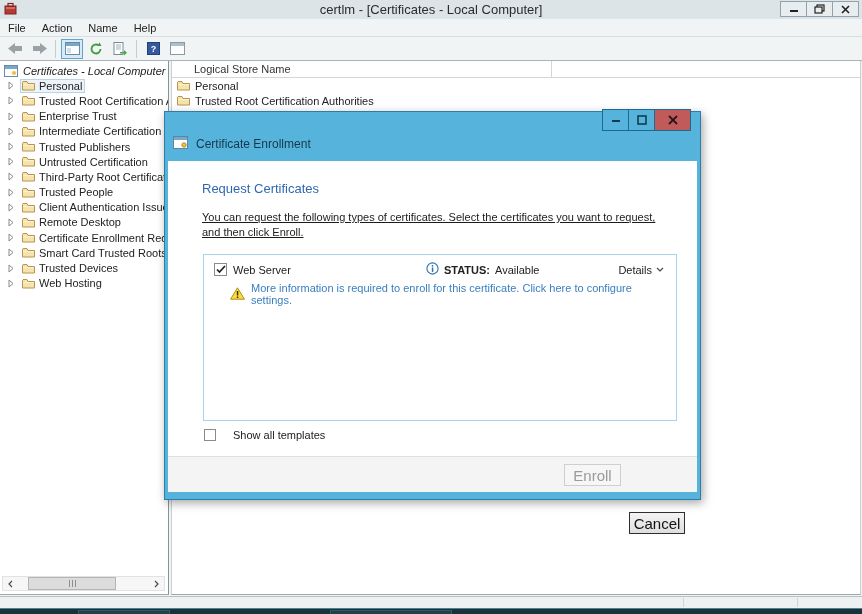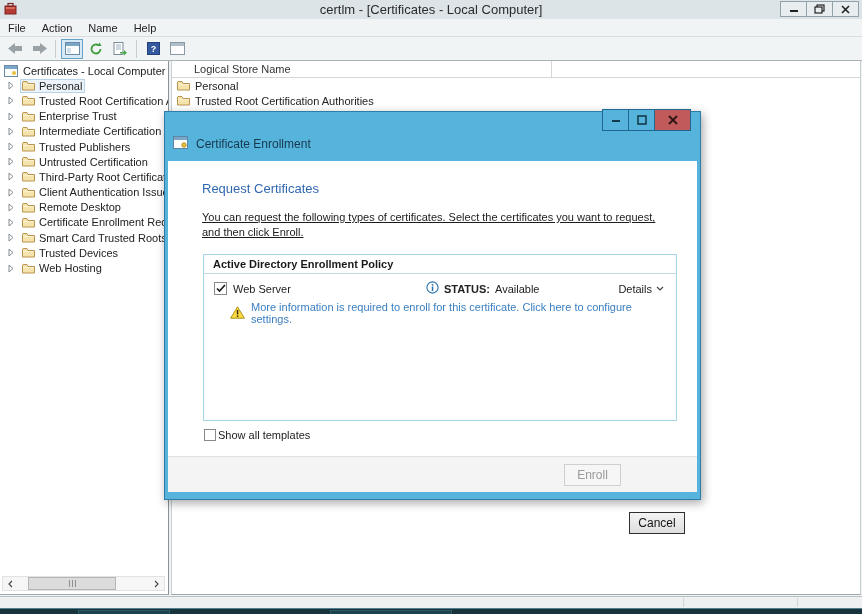--- a/index.html
+++ b/index.html
@@ -22,21 +22,21 @@
   .tb-btn.selected { border:1px solid #66a3c7; background:#d6ebf7; }
   .tb-sep { width:1px; height:18px; background:#c5cdd1; margin:0 3px; }
   
   .main { position:absolute; top:61px; left:0; right:0; height:535px; background:#f1f4f5; }
   .left-pane { position:absolute; left:0; top:0; bottom:1px; width:169px; background:#fff; border-right:1px solid #8c9296; border-bottom:1px solid #9fa8ac; }
   .right-pane { position:absolute; left:171px; top:0; right:1px; bottom:1px; background:#fff; border-left:1px solid #c8cfd3; border-bottom:1px solid #9fa8ac; border-right:1px solid #c8cfd3; }
   .tree { position:absolute; top:2px; left:0; right:0; bottom:20px; overflow:hidden; white-space:nowrap; }
   .tree-row { height:15.2px; display:flex; align-items:center; padding-left:8px; }
   .tree-row .arrow { width:8px; display:flex; margin-right:6px; flex:none; }
   .tree-row .ticon { margin-right:4px; flex:none; display:flex; }
-  .tree-root { padding-left:4px; }
+  .tree-root { padding-left:4px;font-style:italic; }
   .tree-root .ticon { margin-right:5px; }
   .sel-wrap { display:inline-flex; align-items:center; background:#ecf3fa; border:1px solid #b9d4e7; padding:0 2px 0 1px; margin-left:-2px; }
   .sel-wrap .ticon { margin-right:4px; display:flex; }
   .hscroll { position:absolute; left:2px; bottom:3px; width:163px; height:15px; display:flex; align-items:center; background:#f6f6f6; border:1px solid #e2e2e2; }
   .hs-btn { width:15px; height:13px; display:flex; align-items:center; justify-content:center; background:#f6f6f6; }
   .hs-track { position:relative; flex:1; height:13px; }
   .hs-thumb { position:absolute; left:10px; top:0; width:88px; height:13px; background:#dcdcdc; border:1px solid #b5b5b5; display:flex; align-items:center; justify-content:center; gap:2px; }
   .grip-line { width:1px; height:7px; background:#8f8f8f; }
   .list-header { height:17px; border-bottom:1px solid #d6d6d6; position:relative; display:flex; align-items:center; padding-left:22px; color:#333; }
   .col-sep { position:absolute; left:379px; top:0; bottom:0; width:1px; background:#d6d6d6; }
@@ -60,23 +60,23 @@
   .groupbox { position:absolute; left:35px; top:93px; width:474px; height:167px; border:1px solid #a9d4e8; background:#fff; }
   .gb-title { height:19px; line-height:19px; padding-left:9px; font-weight:bold; font-size:11px; color:#1a1a1a; border-bottom:1px solid #c3d9e2; }
   .gb-row { position:relative; display:flex; align-items:center; margin-top:7px; padding:0 12px 0 10px; height:15px; }
   .cbx { width:13px; height:13px; border:1px solid #8a8a8a; background:#fff; display:flex; align-items:center; justify-content:center; flex:none; }
   .cbx.small { width:12px; height:12px; }
   .gb-name { margin-left:6px; }
   .status-cluster { position:absolute; left:222px; display:flex; align-items:center; gap:5px; }
   .status-label { font-weight:bold; }
   .details { position:absolute; right:12px; display:flex; align-items:center; gap:4px; color:#222; }
   .gb-warning { margin:5px 10px 0 26px; display:flex; align-items:center; gap:6px; color:#3a7ec0; font-size:11px; }
-  .showall { position:absolute; left:36px; top:268px; display:flex; align-items:flex-start; gap:2px; }
+  .showall { position:absolute; left:36px; top:268px; display:flex; align-items:flex-start; gap:17px; }
   .dlg-footer { position:absolute; left:0; right:0; bottom:0; height:36px; background:#f4f4f5; border-top:1px solid #e0e0e0; }
-  .btn { position:absolute; top:7px; height:22px; font-size:12px; font-family:"Liberation Sans", sans-serif; display:flex; align-items:center; justify-content:center; }
+  .btn { position:absolute; top:7px; height:22px; font-size:15px; font-family:"Liberation Sans", sans-serif; display:flex; align-items:center; justify-content:center; }
   .btn-enroll { right:76px; width:57px; background:#f6f6f6; border:1px solid #cfcfcf; color:#9a9a9a; }
   .btn-cancel { right:12px; width:56px; background:linear-gradient(#f4f4f4,#dedede); border:1px solid #2f2f2f; color:#111;margin-top:48px; }
 </style>
 </head>
 <body>
 
 <div id="screen">
 
   <div class="titlebar">
     <span class="app-icon">
@@ -270,20 +270,34 @@
                 <path d="M1 1 L5 4.5 L1 8 Z" fill="none" stroke="#848c90"></path>
               </svg>
             </span>
           <span class="ticon">
               <svg width="13" height="11">
                 <path d="M0.5 2.5 L0.5 10 L12.5 10 L12.5 3.5 L6 3.5 L5 1.5 L1 1.5 Z" fill="#f5e3ac" stroke="#b8944e"></path>
                 <rect x="1" y="4" width="11" height="1.2" fill="#fbf1cf"></rect>
               </svg>
             </span>
           <span>Third-Party Root Certification Authorities</span>
+        </div>
+        <div class="tree-row">
+          <span class="arrow">
+              <svg width="6" height="9">
+                <path d="M1 1 L5 4.5 L1 8 Z" fill="none" stroke="#848c90"></path>
+              </svg>
+            </span>
+          <span class="ticon">
+              <svg width="13" height="11">
+                <path d="M0.5 2.5 L0.5 10 L12.5 10 L12.5 3.5 L6 3.5 L5 1.5 L1 1.5 Z" fill="#f5e3ac" stroke="#b8944e"></path>
+                <rect x="1" y="4" width="11" height="1.2" fill="#fbf1cf"></rect>
+              </svg>
+            </span>
+          <span>Trusted People</span>
         </div>
         <div class="tree-row">
           <span class="arrow">
               <svg width="6" height="9">
                 <path d="M1 1 L5 4.5 L1 8 Z" fill="none" stroke="#848c90"></path>
               </svg>
             </span>
           <span class="ticon">
               <svg width="13" height="11">
                 <path d="M0.5 2.5 L0.5 10 L12.5 10 L12.5 3.5 L6 3.5 L5 1.5 L1 1.5 Z" fill="#f5e3ac" stroke="#b8944e"></path>
@@ -444,21 +458,20 @@
             <rect x="1" y="1" width="13" height="3" fill="#7aa7c7"></rect>
             <circle cx="11" cy="9" r="2.2" fill="#e8c23a" stroke="#b8912a"></circle>
           </svg></span>
       <span class="dlg-title">Certificate Enrollment</span>
     </div>
     <div class="dlg-panel">
       <div class="dlg-heading">Request Certificates</div>
       <div class="dlg-desc">You can request the following types of certificates. Select the certificates you want to request, and then click Enroll.</div>
 
       <div class="groupbox">
-        <div class="gb-title">Active Directory Enrollment Policy</div>
         <div class="gb-row">
           <span class="cbx">
               <svg width="10" height="9">
                 <path d="M1 4.5 L3.5 7 L9 1" fill="none" stroke="#1e1e1e" stroke-width="1.7"></path>
               </svg>
             </span>
           <span class="gb-name">Web Server</span>
           <span class="status-cluster">
             <span><svg width="13" height="13">
                   <circle cx="6.5" cy="6.5" r="5.6" fill="none" stroke="#2a72ad" stroke-width="1.1"></circle>

